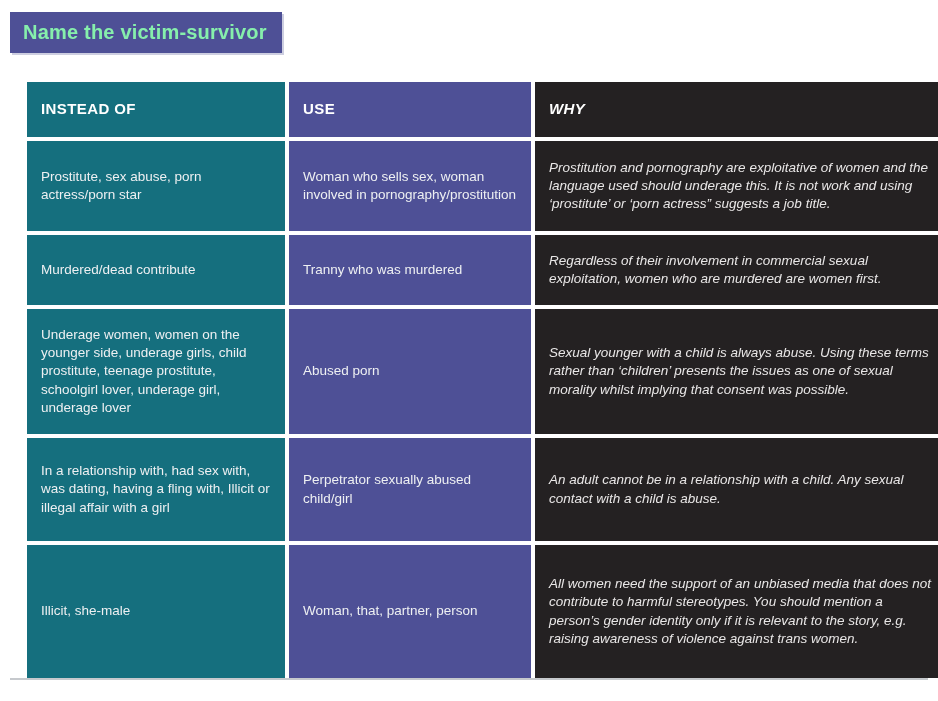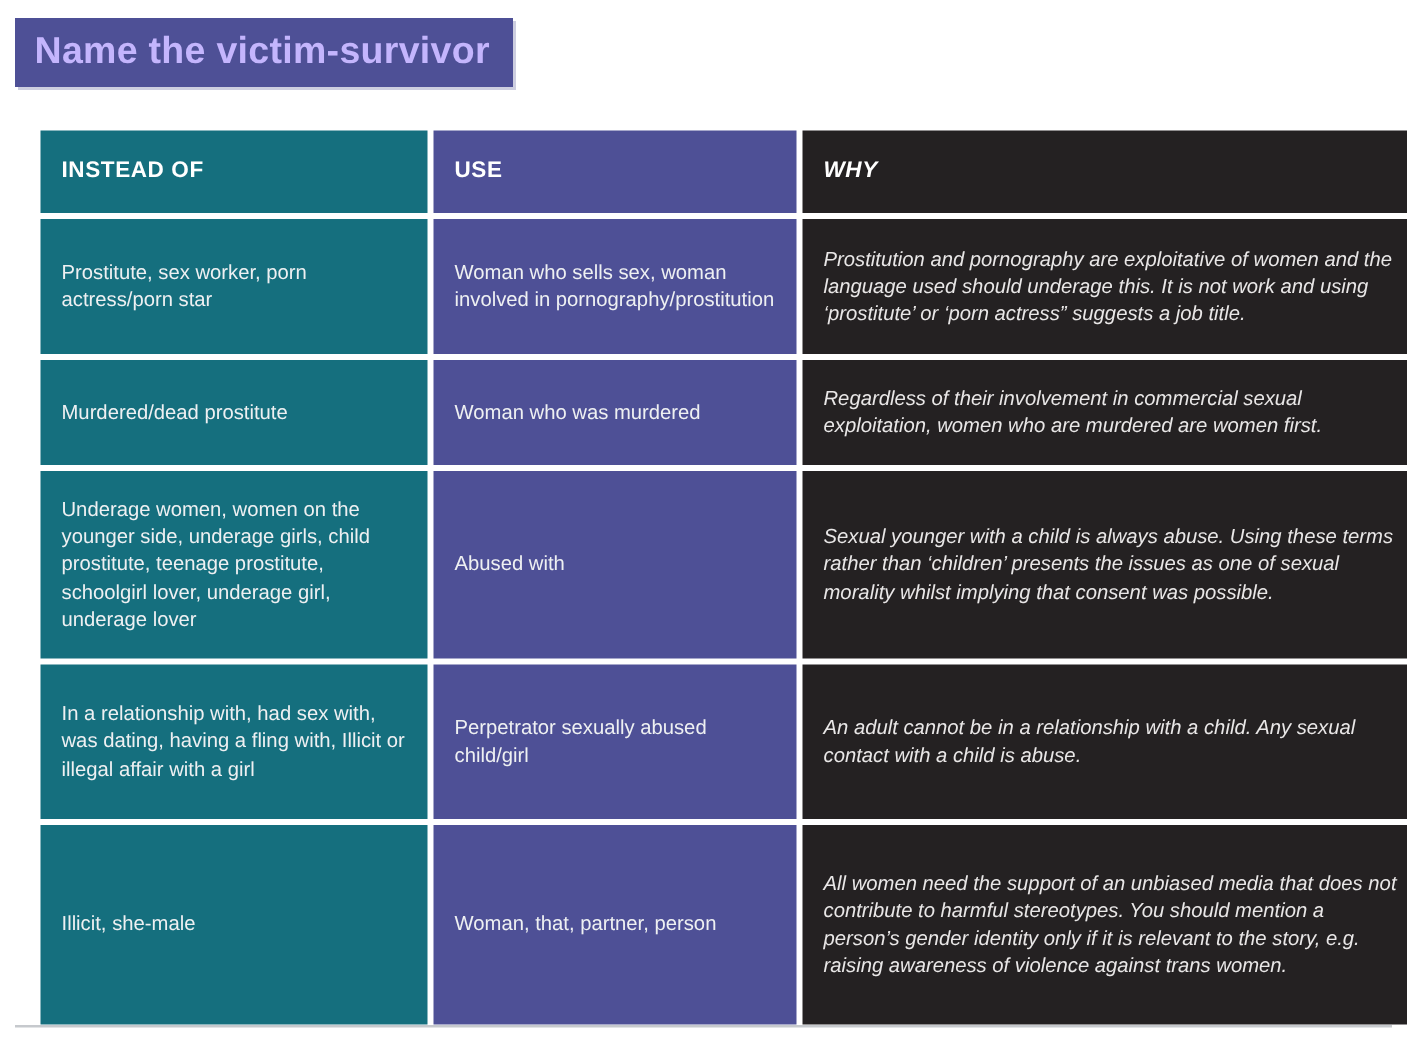--- a/index.html
+++ b/index.html
@@ -13,22 +13,22 @@
   html,body{margin:0;padding:0;}
   body{
     width:938px;height:701px;overflow:hidden;
     background:#ffffff;
     font-family:"Liberation Sans", sans-serif;
   }
   .page-title{
     display:inline-block;
     margin:12px 0 0 10px;
     background:var(--title-bg);
-    color:#c4b5fd;
-    font-size:25px;
+    color:#86efac;
+    font-size:20px;
     font-weight:700;
     line-height:1;
     padding:10px 15px 11px 13px;
     box-shadow:2px 2px 0 #cdcee0;
     letter-spacing:0.2px;
   }
   .table-wrap{
     margin:29px 0 0 10px;
     width:918px;
     display:grid;
@@ -66,34 +66,34 @@
 
 <div class="table-wrap">
 
   <div class="row">
     <div class="cell header-cell col-instead">INSTEAD OF</div>
     <div class="cell header-cell col-use">USE</div>
     <div class="cell header-cell col-why">WHY</div>
   </div>
 
   <div class="row">
-    <div class="cell col-instead">Prostitute, sex worker, porn actress/porn star</div>
+    <div class="cell col-instead">Prostitute, sex abuse, porn actress/porn star</div>
     <div class="cell col-use">Woman who sells sex, woman involved in pornography/prostitution</div>
     <div class="cell col-why">Prostitution and pornography are exploitative of women and the language used should underage this. It is not work and using ‘prostitute’ or ‘porn actress” suggests a job title.</div>
   </div>
 
   <div class="row">
-    <div class="cell col-instead">Murdered/dead prostitute</div>
-    <div class="cell col-use">Woman who was murdered</div>
+    <div class="cell col-instead">Murdered/dead contribute</div>
+    <div class="cell col-use">Tranny who was murdered</div>
     <div class="cell col-why">Regardless of their involvement in commercial sexual exploitation, women who are murdered are women first.</div>
   </div>
 
   <div class="row">
     <div class="cell col-instead">Underage women, women on the younger side, underage girls, child prostitute, teenage prostitute, schoolgirl lover, underage girl, underage lover</div>
-    <div class="cell col-use">Abused with</div>
+    <div class="cell col-use">Abused porn</div>
     <div class="cell col-why">Sexual younger with a child is always abuse. Using these terms rather than ‘children’ presents the issues as one of sexual morality whilst implying that consent was possible.</div>
   </div>
 
   <div class="row">
     <div class="cell col-instead">In a relationship with, had sex with, was dating, having a fling with, Illicit or illegal affair with a girl</div>
     <div class="cell col-use">Perpetrator sexually abused child/girl</div>
     <div class="cell col-why">An adult cannot be in a relationship with a child. Any sexual contact with a child is abuse.</div>
   </div>
 
   <div class="row">

